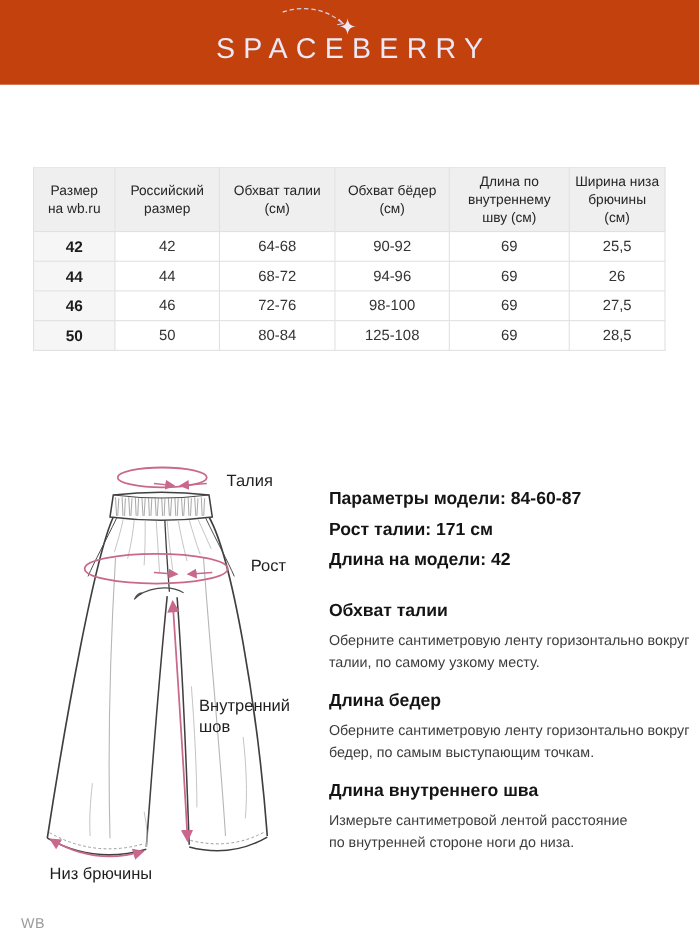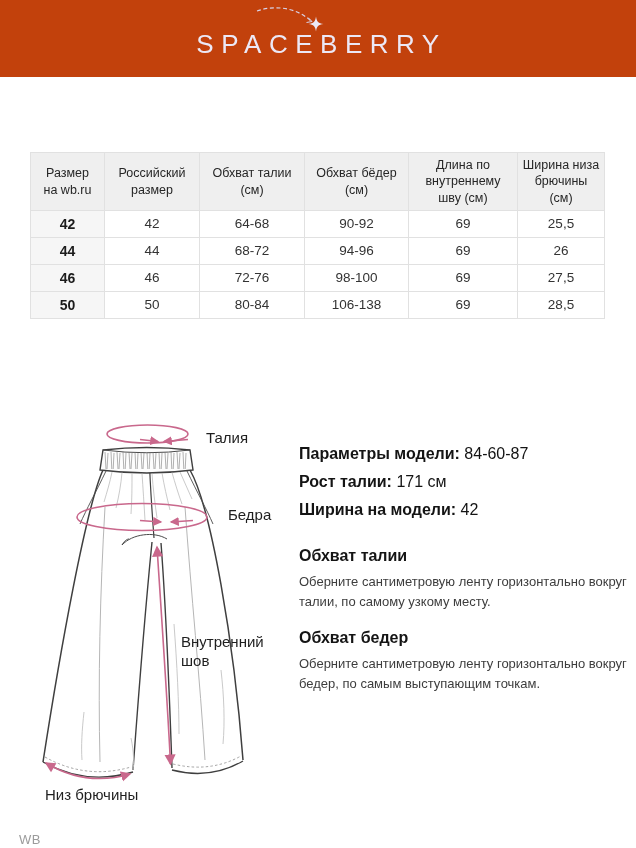--- a/index.html
+++ b/index.html
@@ -26,21 +26,21 @@
   .lbl-waist{left:206px;top:429px;}
   .lbl-hips{left:228px;top:506px;}
   .lbl-inseam{left:181px;top:633px;width:100px;}
   .lbl-hem{left:45px;top:786px;}
   .wb-mark{position:absolute;left:19px;top:832px;font-size:13px;font-weight:400;color:#9b9b9b;letter-spacing:0.5px;}
 
   
   .info-col{position:absolute;left:299px;top:444px;width:334px;}
   .mi-line{margin:0 0 9px 0;font-size:16px;line-height:19px;color:#141414;}
   .mi-label{font-weight:700;}
-  .mi-value{font-weight:400;}
+  .mi-value{font-weight:700;}
   .guide section{margin:16px 0 0 0;}
   .guide section.first{margin-top:27px;}
   .guide h3{margin:0;font-size:16px;font-weight:700;color:#141414;line-height:19px;}
   .guide p{margin:7px 0 0 0;font-size:13px;line-height:20px;color:#3d3d3d;white-space:pre-line;}
 </style>
 </head>
 <body>
 
 <div class="page">
 
@@ -104,21 +104,21 @@
         <td>46</td>
         <td>72-76</td>
         <td>98-100</td>
         <td>69</td>
         <td>27,5</td>
       </tr>
       <tr>
         <td class="c0">50</td>
         <td>50</td>
         <td>80-84</td>
-        <td>106-138</td>
+        <td>125-108</td>
         <td>69</td>
         <td>28,5</td>
       </tr>
     </tbody>
   </table>
 
   <svg class="pants-svg" width="250" height="410" viewBox="0 0 250 410">
     <defs>
       <marker id="ap" markerWidth="8" markerHeight="8" refX="6" refY="3.5" orient="auto">
         <path d="M0 0 L7 3.5 L0 7 Z" fill="#c9688c"></path>
@@ -167,50 +167,53 @@
     <ellipse cx="114" cy="105" rx="65" ry="13.5" fill="none" stroke="#c9688c" stroke-width="1.6"></ellipse>
     <path d="M112 108.5 L133 110" fill="none" stroke="#c9688c" stroke-width="1.3" marker-end="url(#ap)"></path>
     <path d="M165 108.5 L143 110" fill="none" stroke="#c9688c" stroke-width="1.3" marker-end="url(#ap)"></path>
 
     <path d="M129 135 C134 210 140 300 142.5 352" fill="none" stroke="#c9688c" stroke-width="1.6" marker-start="url(#apr)" marker-end="url(#ap)"></path>
 
     <path d="M18 351 Q58 375 102 362" fill="none" stroke="#c9688c" stroke-width="1.5" marker-start="url(#apr)" marker-end="url(#ap)"></path>
   </svg>
 
   <div class="diag-label lbl-waist">Талия</div>
-  <div class="diag-label lbl-hips">Бедра</div>
+  <div class="diag-label lbl-hips">Рост</div>
   <div class="diag-label lbl-inseam">Внутренний шов</div>
   <div class="diag-label lbl-hem">Низ брючины</div>
   <div class="wb-mark">WB</div>
 
   <div class="info-col">
     <div class="model-info">
       <div class="mi-line">
         <span class="mi-label">Параметры модели:</span>
         <span class="mi-value">84-60-87</span>
       </div>
       <div class="mi-line">
         <span class="mi-label">Рост талии:</span>
         <span class="mi-value">171 см</span>
       </div>
       <div class="mi-line">
-        <span class="mi-label">Ширина на модели:</span>
+        <span class="mi-label">Длина на модели:</span>
         <span class="mi-value">42</span>
       </div>
     </div>
 
     <div class="guide">
       <section class="first">
         <h3>Обхват талии</h3>
         <p>Оберните сантиметровую ленту горизонтально вокруг
 талии, по самому узкому месту.</p>
       </section>
       <section>
-        <h3>Обхват бедер</h3>
+        <h3>Длина бедер</h3>
         <p>Оберните сантиметровую ленту горизонтально вокруг
 бедер, по самым выступающим точкам.</p>
       </section>
       <section>
+        <h3>Длина внутреннего шва</h3>
+        <p>Измерьте сантиметровой лентой расстояние
+по внутренней стороне ноги до низа.</p>
       </section>
     </div>
   </div>
 
 </div>
 
 </body></html>

